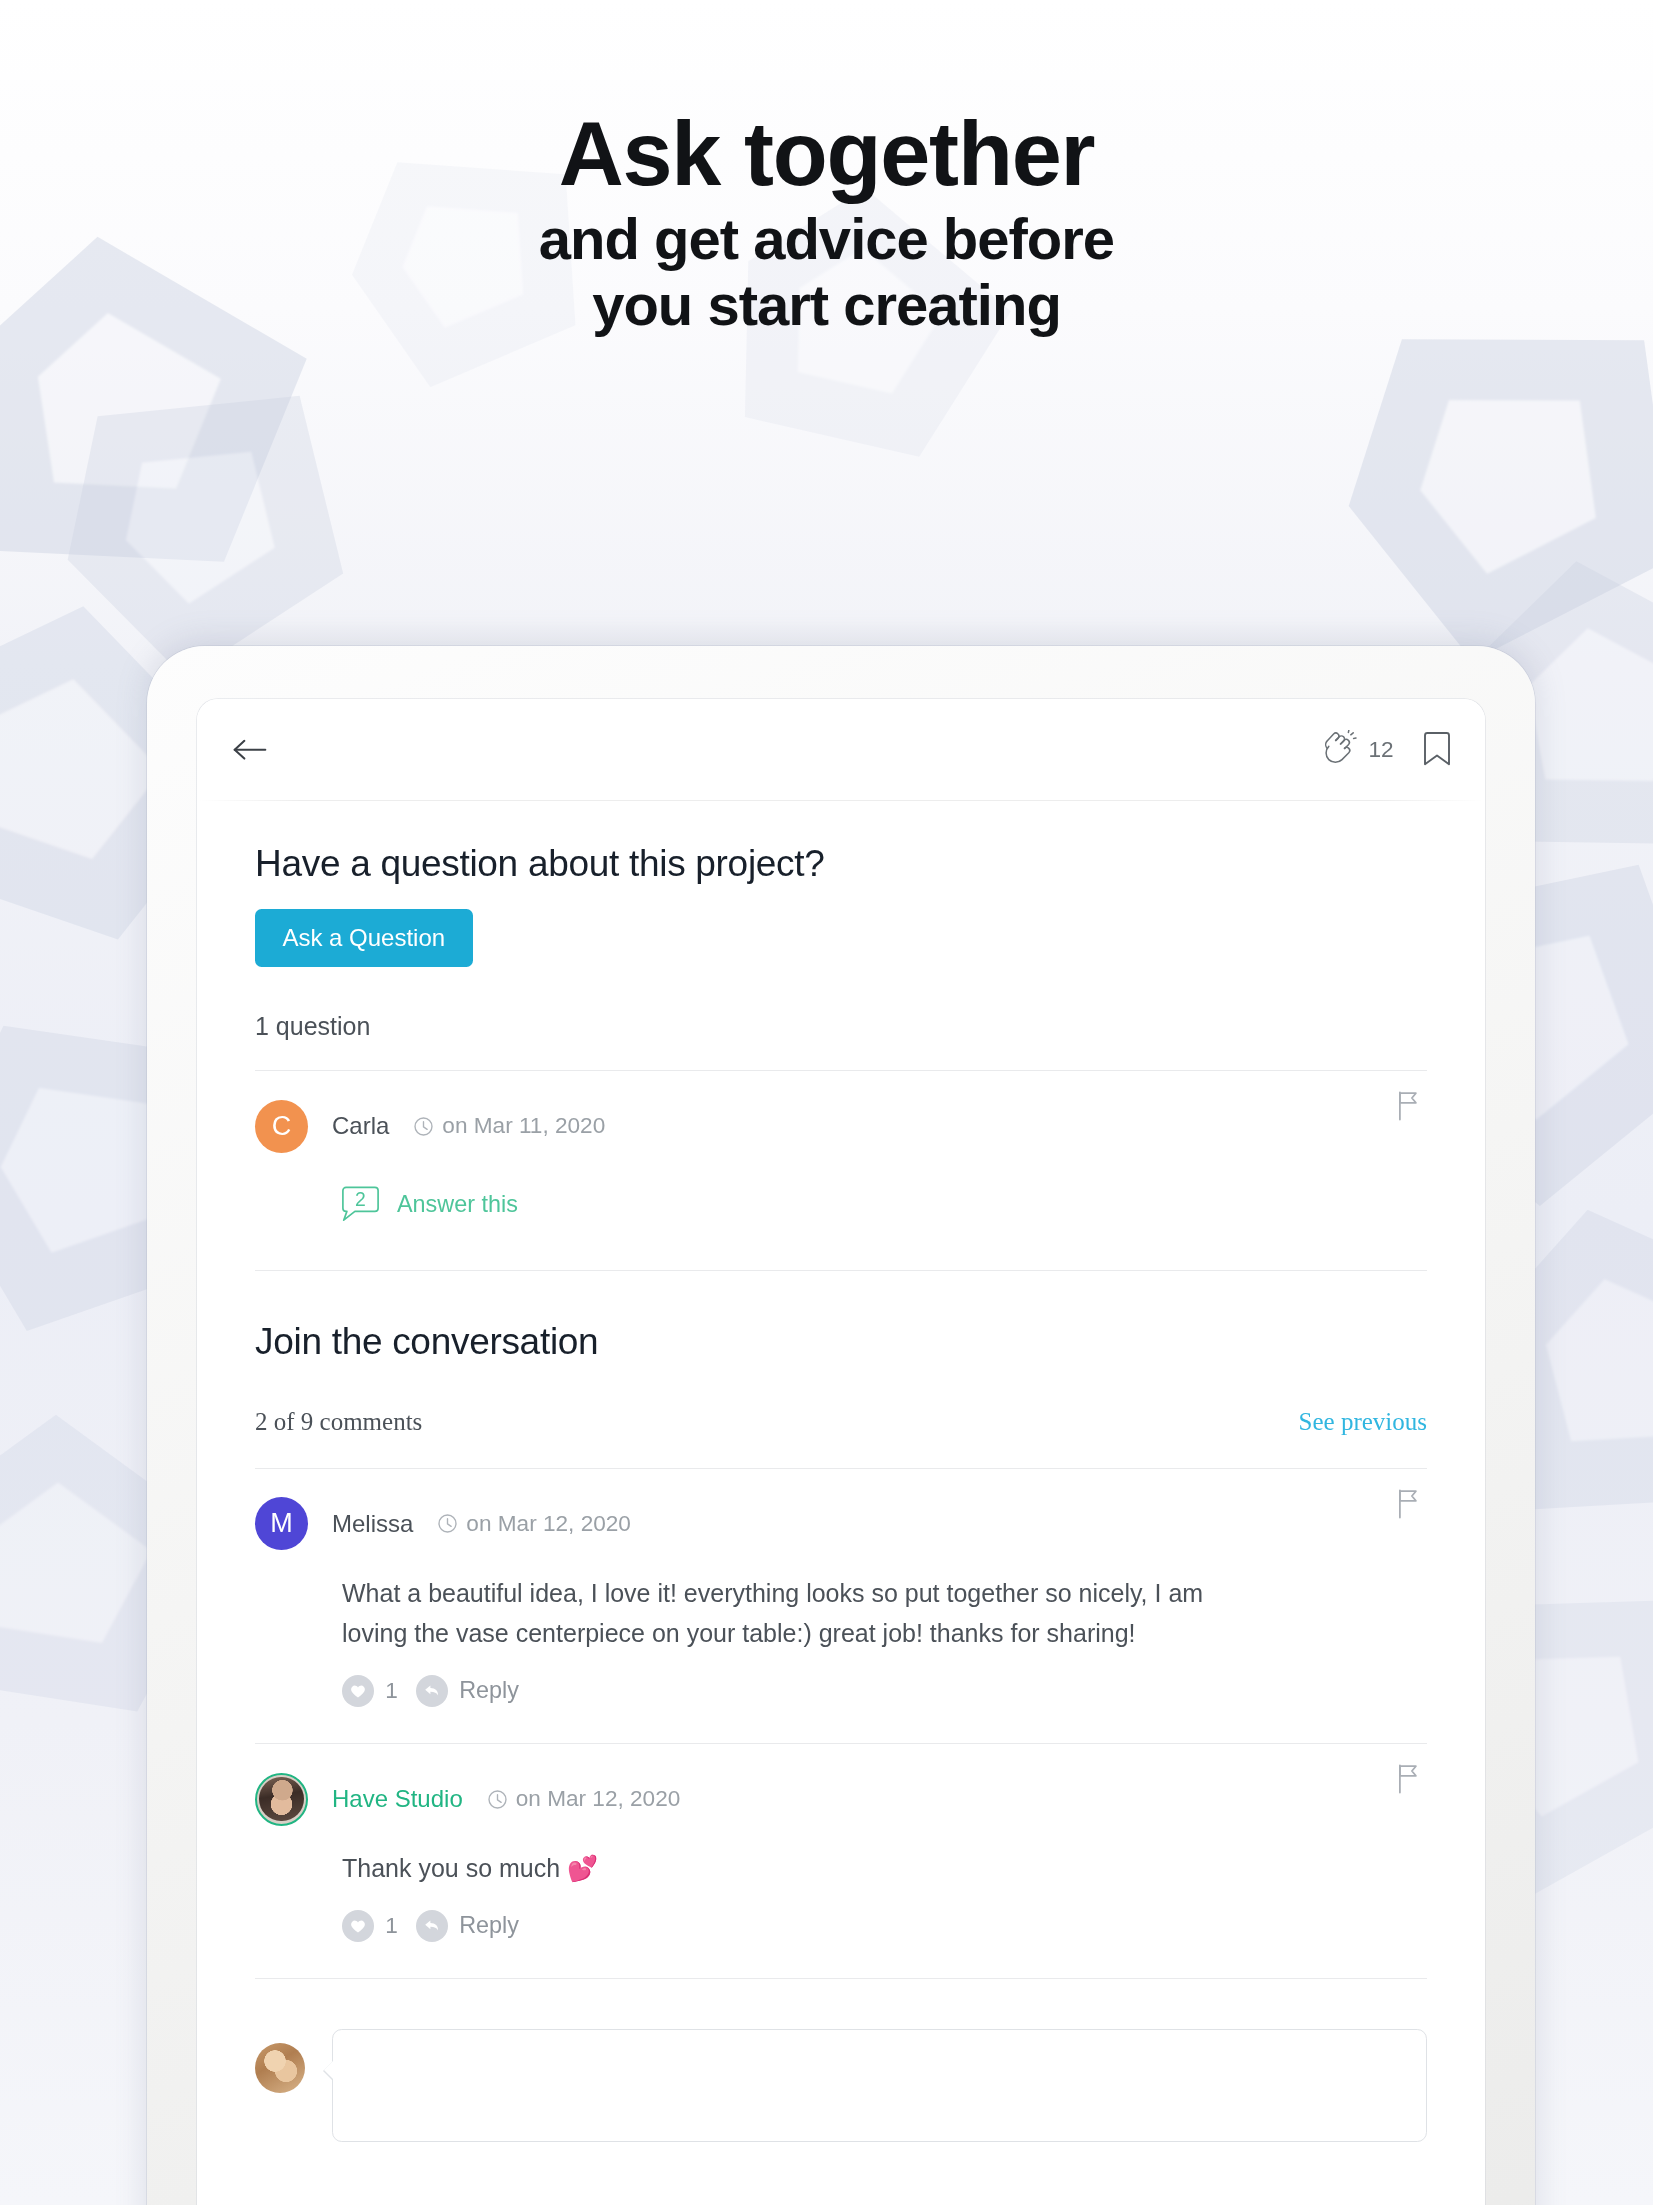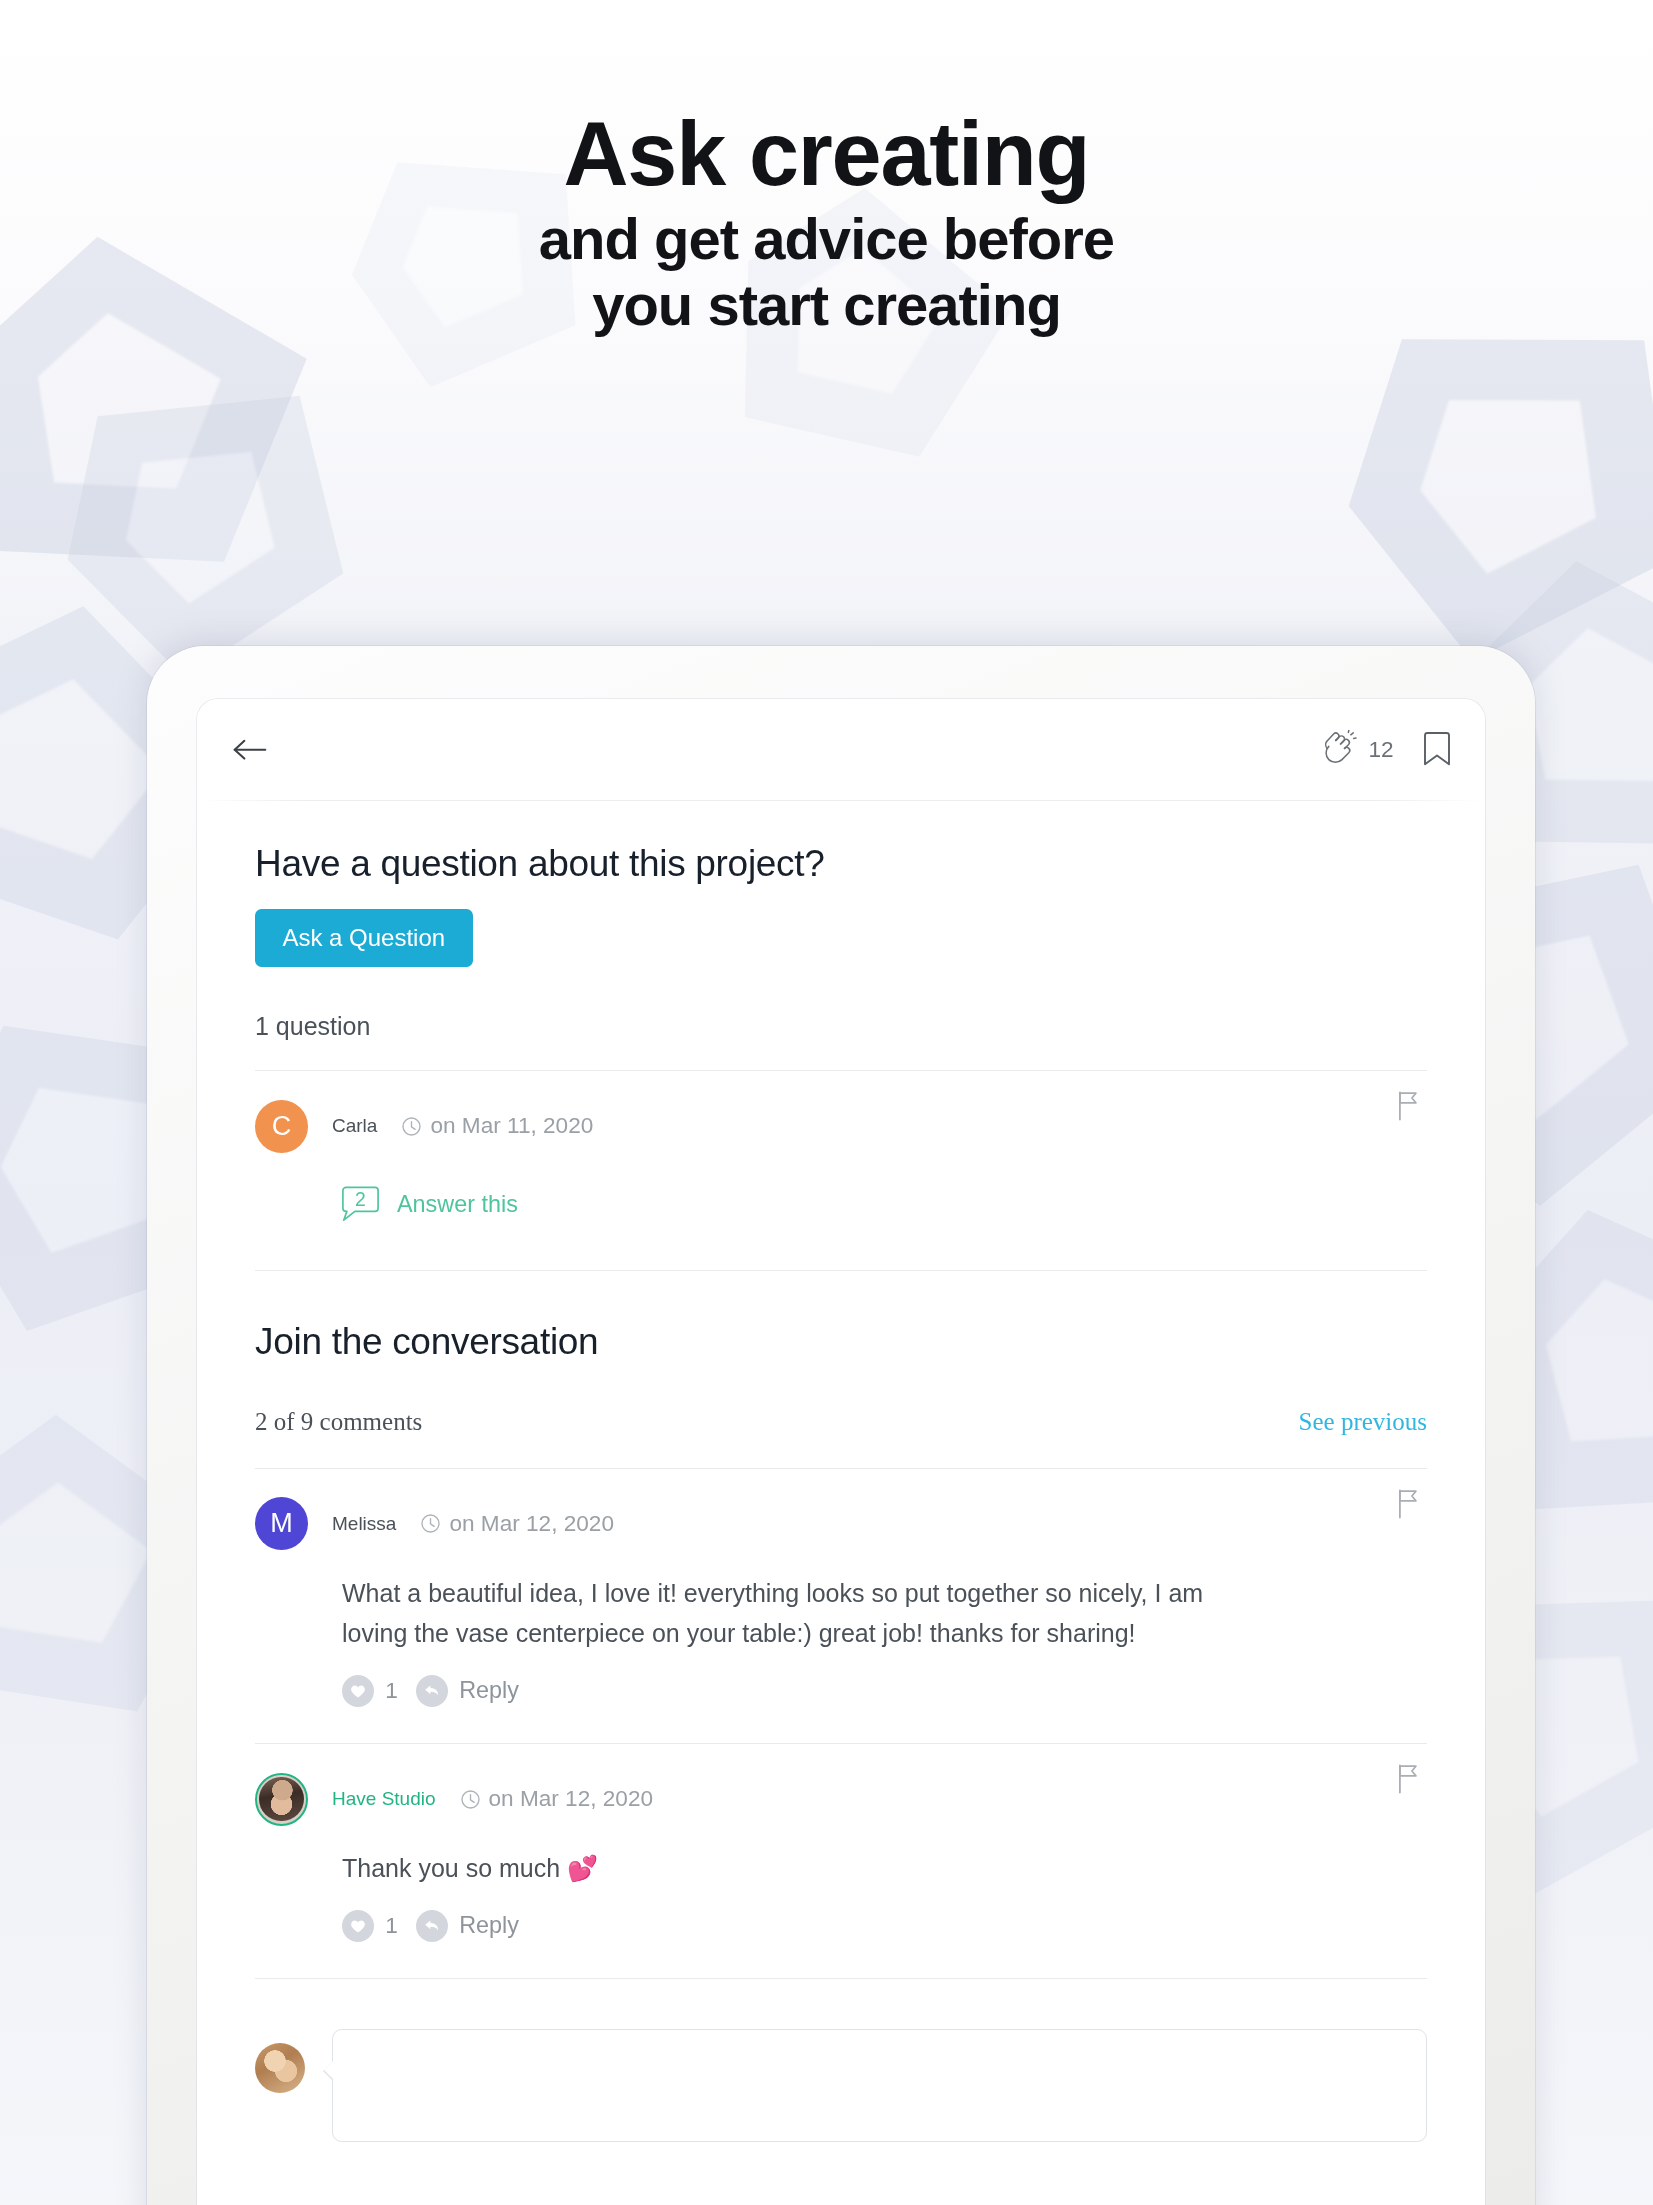--- a/index.html
+++ b/index.html
@@ -115,21 +115,21 @@
       radial-gradient(circle at 52% 30%, #cfa98c 0 26%, rgba(0,0,0,0) 27%),
       radial-gradient(circle at 50% 62%, #e2bb9d 0 30%, rgba(0,0,0,0) 31%),
       linear-gradient(170deg,#7d6455 0%,#3b2c26 42%,#5d4a40 100%);
   }
   .avatar.photo2 {
     border:none; background:
       radial-gradient(circle at 40% 36%, #f0d3b0 0 24%, rgba(0,0,0,0) 25%),
       radial-gradient(circle at 62% 56%, #e9c69f 0 26%, rgba(0,0,0,0) 27%),
       linear-gradient(150deg,#c89a6b 0%,#b07e50 40%,#d9b48a 100%);
   }
-  .meta-name { font-size: 19px; color:#4b5158; }
+  .meta-name { font-size: 24px; color:#4b5158; }
   .meta-name.brand { color:#21b583; }
   .meta-time { display:flex; align-items:center; gap:8px; font-size: 22.6px; color:#9aa0a6; }
 
   .entry-body {
     margin-top: 22.6px; margin-left: 87px;
     font-size: 25px; line-height: 1.62; color:#4b5158; max-width: 888px;
   }
 
   .flag { position:absolute; right: 4.8px; top: 19.4px; }
 
@@ -217,21 +217,21 @@
       </div>
     <div class="penta" style="left:726px;  top:194px;  width:274px; height:266px; transform:rotate(24deg); opacity:.16;">
         <div class="hole"></div>
       </div>
     <div class="penta" style="left:347px;  top:145px;  width:242px; height:234px; transform:rotate(-12deg); opacity:.13;">
         <div class="hole"></div>
       </div>
   </div>
 
   <div class="headline">
-    <span class="l1">Ask creating</span>
+    <span class="l1">Ask together</span>
     <span class="l2">and get advice before</span>
     <span class="l3">you start creating</span>
   </div>
 
   <div id="tablet">
     <div id="screen">
 
       <div class="appbar">
         <div class="backbtn">
           <svg width="36" height="27.4" viewBox="0 0 44 34" aria-hidden="true">

